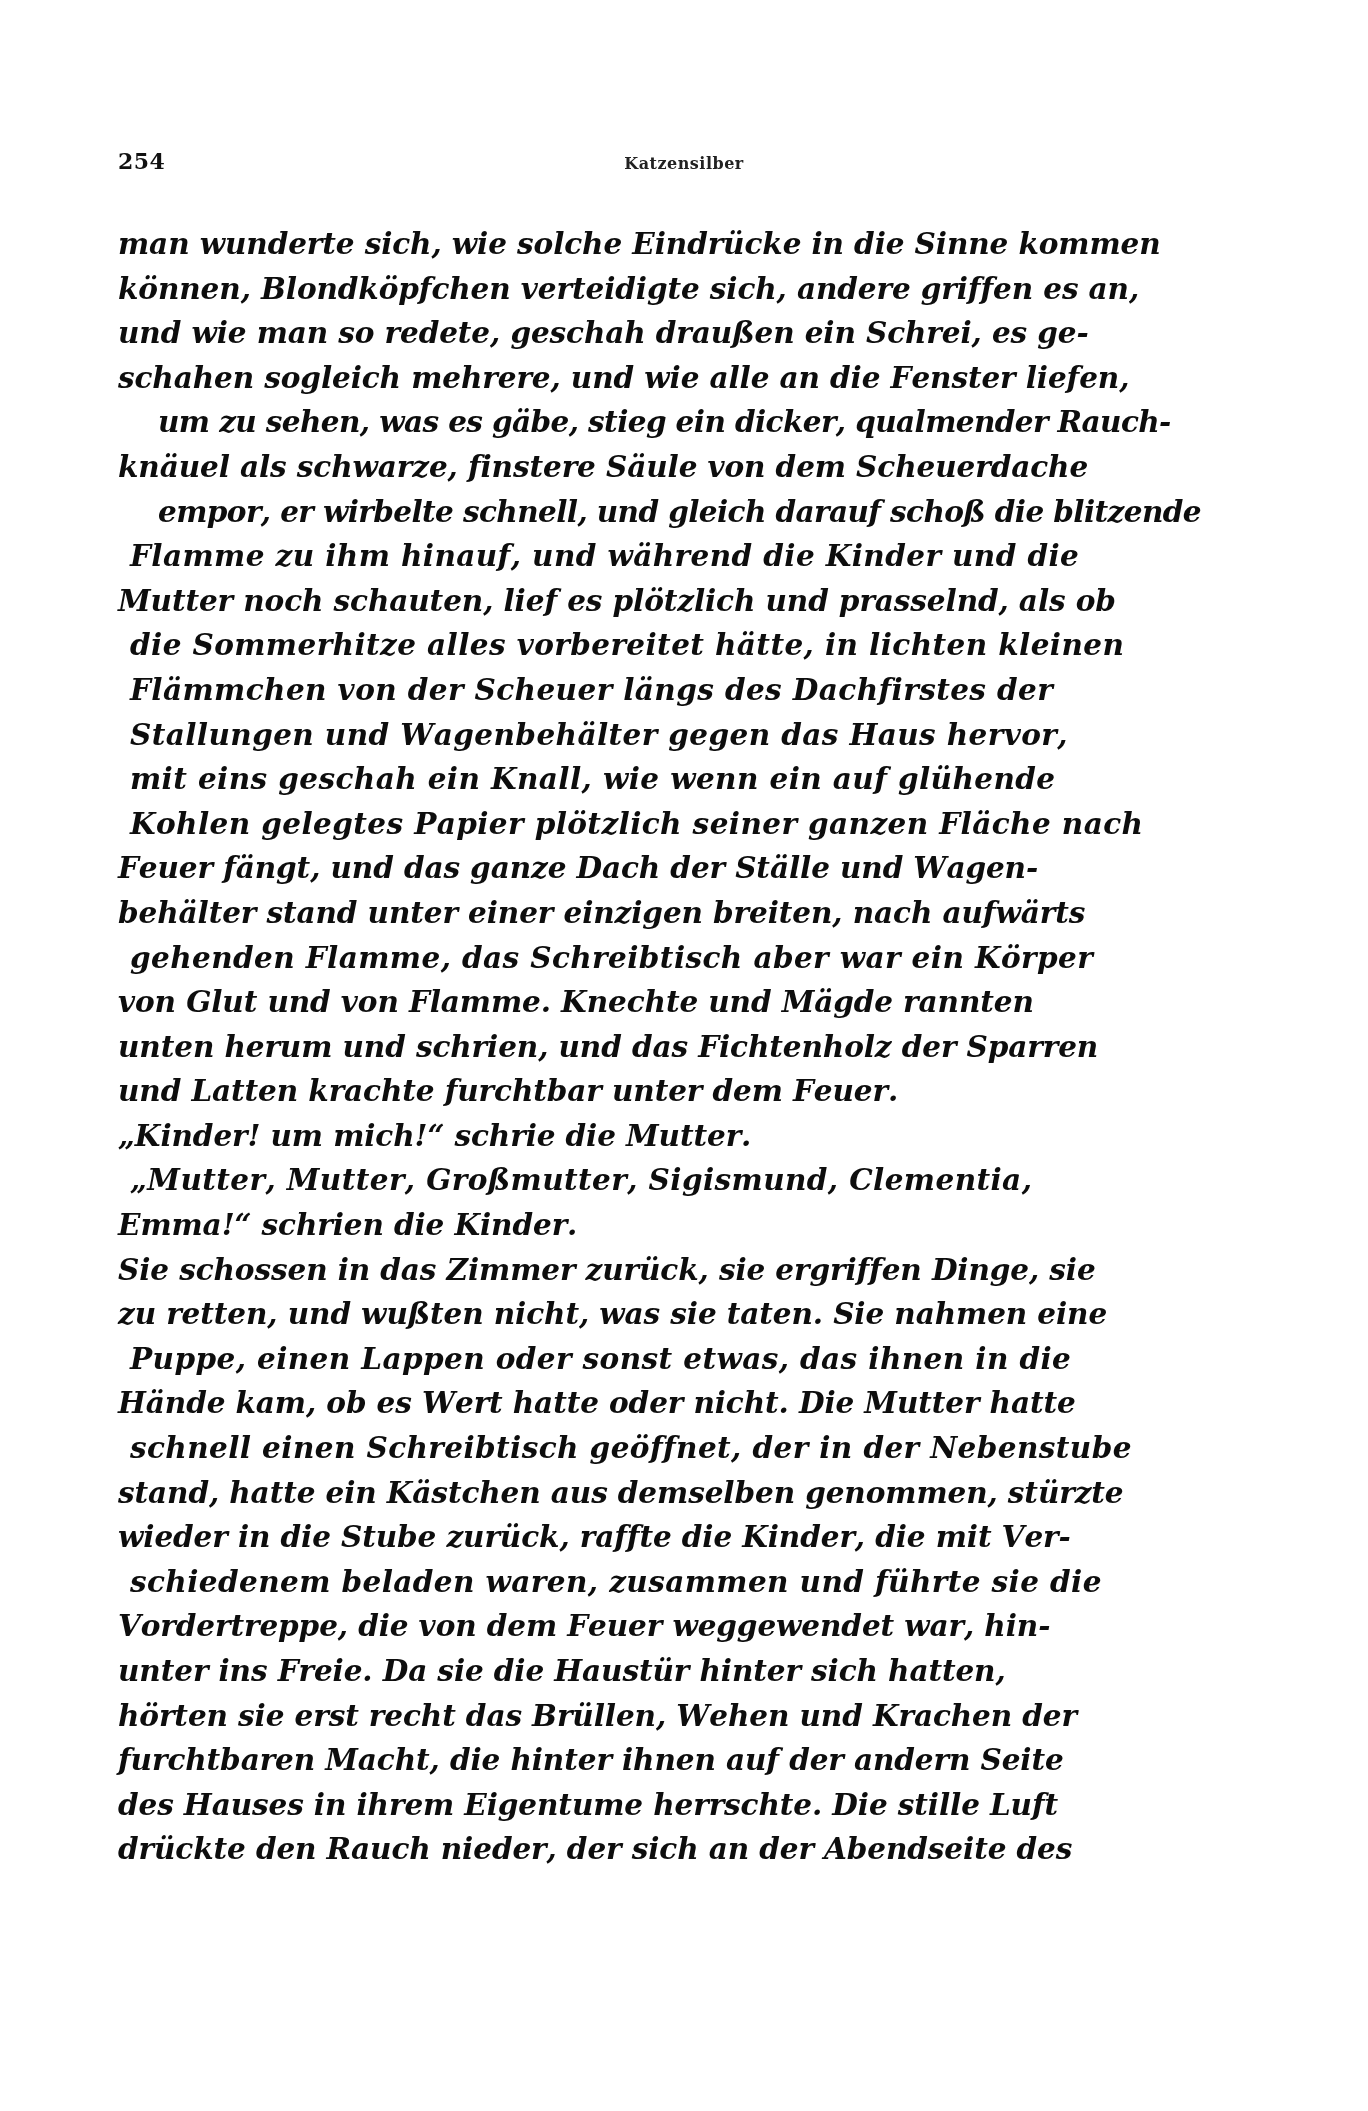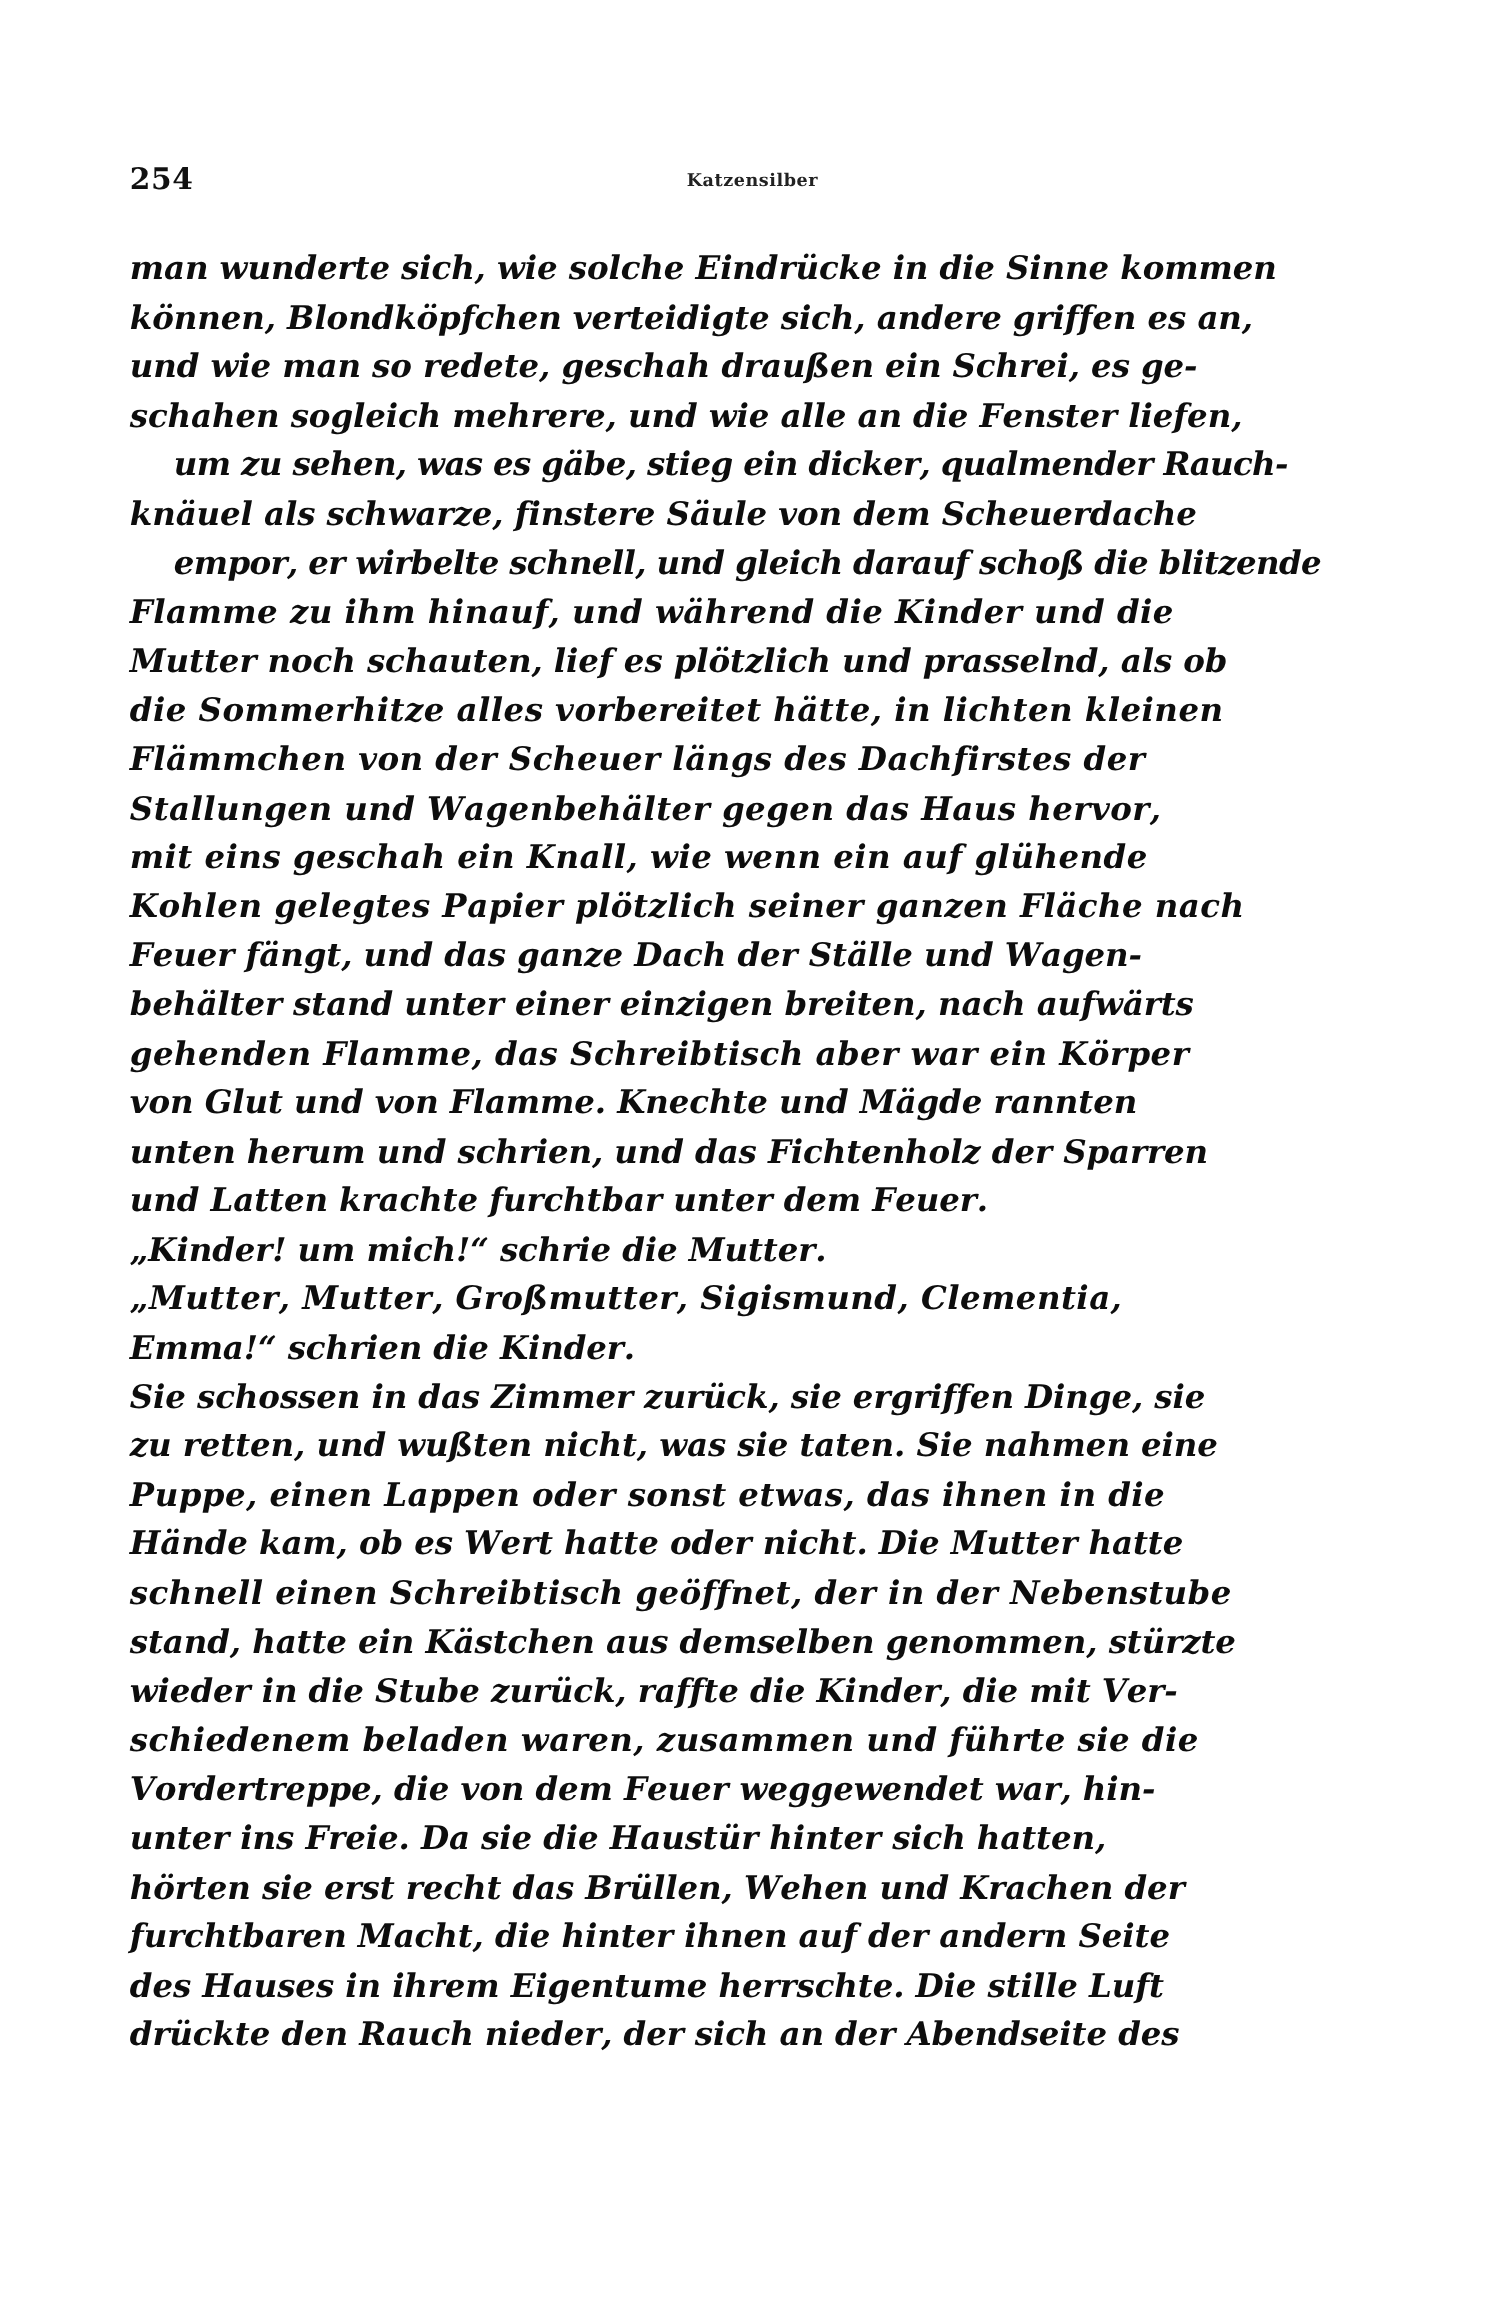--- a/index.html
+++ b/index.html
@@ -20,21 +20,21 @@
     top: 148px;
     left: 0;
     width: 1368px;
     height: 30px;
   }
   .folio {
     position: absolute;
     left: 118px;
     top: 0;
     font-family: "DejaVu Serif", serif;
-    font-size: 27px;
+    font-size: 22px;
     font-weight: 700;
     color: #111111;
     letter-spacing: 0.5px;
   }
   .running-head {
     position: absolute;
     left: 0;
     top: 6px;
     width: 1368px;
     text-align: center;
@@ -56,21 +56,21 @@
     color: #0d0d0d;
     letter-spacing: -0.1px;
   }
   .line {
     display: block;
     white-space: nowrap;
     font-kerning: none;
     font-style: italic;
   }
   .tight { letter-spacing: -0.6px; margin-left: 40px; }
-  .loose { letter-spacing: 0.4px; }
+  .loose { letter-spacing: 0.4px; margin-left: 12px; }
 </style>
 </head>
 <body>
 
 <div class="page">
 
   <div class="header">
     <div class="folio">254</div>
     <div class="running-head">Katzensilber</div>
   </div>

